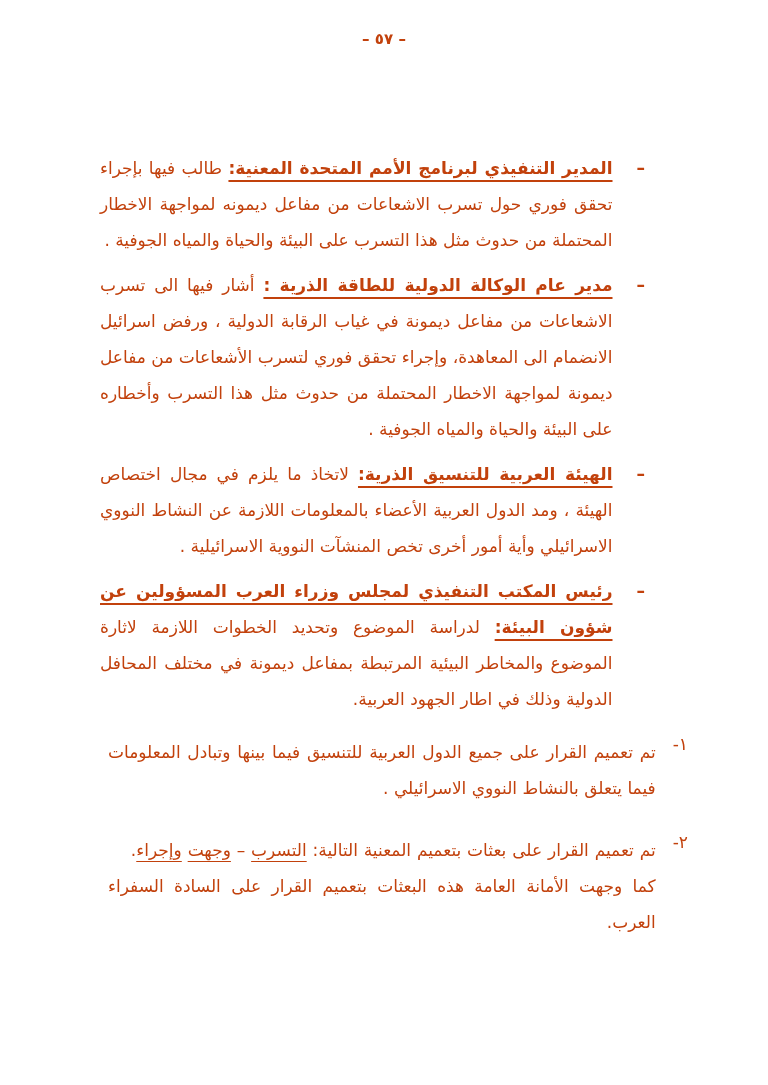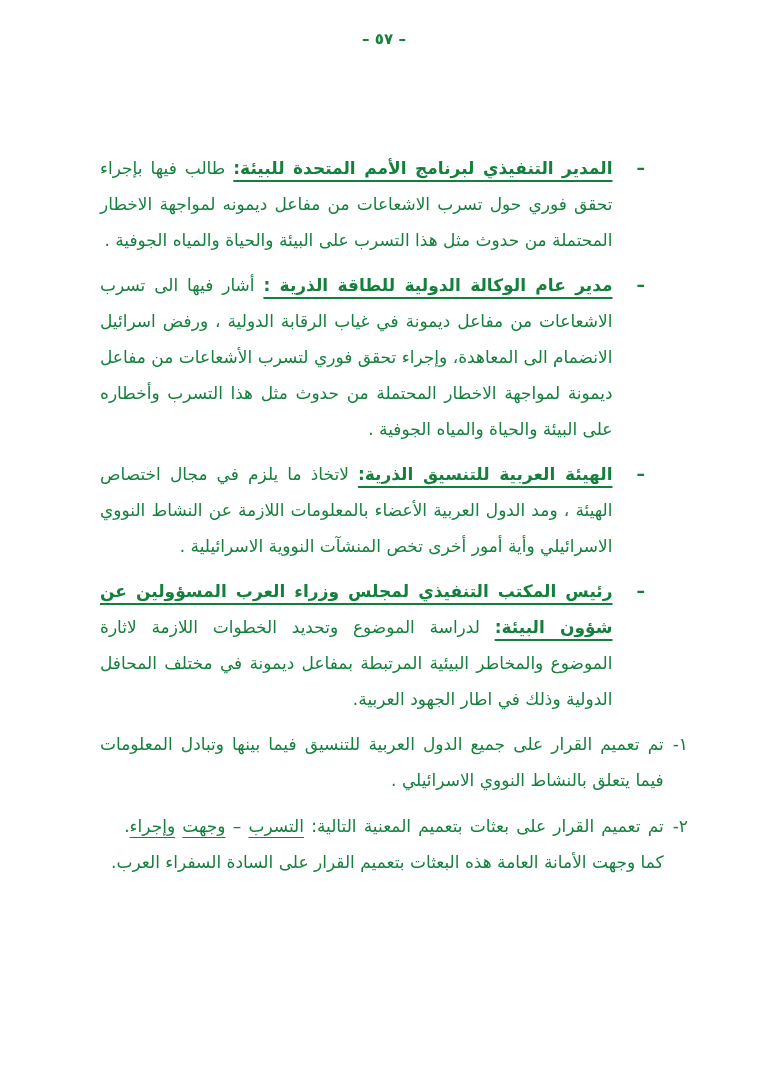--- a/index.html
+++ b/index.html
@@ -2,21 +2,21 @@
 <html lang="ar"><head>
 <meta charset="utf-8">
 <style>
   html,body { margin:0; padding:0; background:#e8e8e8; }
   .page {
     position:relative;
     width:768px; height:1085px;
     margin:0 auto;
     background:#ffffff;
     font-family:"DejaVu Sans", sans-serif;
-    color:#15803d;
+    color:#c2410c;
     overflow:hidden;
   }
   .page-number {
     position:absolute;
     top:30px; left:0; right:0;
     text-align:center;
     font-size:15px;
     font-weight:bold;
     letter-spacing:2px;
     direction:ltr;
@@ -46,39 +46,39 @@
   .s2label {
     flex:0 0 auto;
     font-weight:bold;
     text-decoration:underline;
     text-underline-offset:7px;
     text-decoration-thickness:1.5px;
   }
   .items { flex:1; }
   .item { display:flex; gap:9px; margin-bottom:10px; }
   .inum { flex:0 0 auto; }
-  .itext { margin:0; flex:1; text-align:justify; }
+  .itext { margin:8px; flex:1; text-align:justify; }
   .u {
     text-decoration:underline;
     text-underline-offset:5px;
     text-decoration-thickness:1.3px;
   }
 </style>
 </head>
 <body>
 
 <div class="page">
 
   <div class="page-number">– ٥٧ –</div>
 
   <div class="content">
 
     <div class="bullet-para">
       <span class="bullet">–</span>
-      <p class="ptext"><span class="hd">المدير التنفيذي لبرنامج الأمم المتحدة للبيئة:</span><span> طالب فيها بإجراء تحقق فوري حول تسرب الاشعاعات من مفاعل ديمونه لمواجهة الاخطار المحتملة من حدوث مثل هذا التسرب على البيئة والحياة والمياه الجوفية .</span></p>
+      <p class="ptext"><span class="hd">المدير التنفيذي لبرنامج الأمم المتحدة المعنية:</span><span> طالب فيها بإجراء تحقق فوري حول تسرب الاشعاعات من مفاعل ديمونه لمواجهة الاخطار المحتملة من حدوث مثل هذا التسرب على البيئة والحياة والمياه الجوفية .</span></p>
     </div>
 
     <div class="bullet-para">
       <span class="bullet">–</span>
       <p class="ptext"><span class="hd">مدير عام الوكالة الدولية للطاقة الذرية :</span><span> أشار فيها الى تسرب الاشعاعات من مفاعل ديمونة في غياب الرقابة الدولية ، ورفض اسرائيل الانضمام الى المعاهدة، وإجراء تحقق فوري لتسرب الأشعاعات من مفاعل ديمونة لمواجهة الاخطار المحتملة من حدوث مثل هذا التسرب وأخطاره على البيئة والحياة والمياه الجوفية .</span></p>
     </div>
 
     <div class="bullet-para">
       <span class="bullet">–</span>
       <p class="ptext"><span class="hd">الهيئة العربية للتنسيق الذرية:</span><span> لاتخاذ ما يلزم في مجال اختصاص الهيئة ، ومد الدول العربية الأعضاء بالمعلومات اللازمة عن النشاط النووي الاسرائيلي وأية أمور أخرى تخص المنشآت النووية الاسرائيلية .</span></p>

